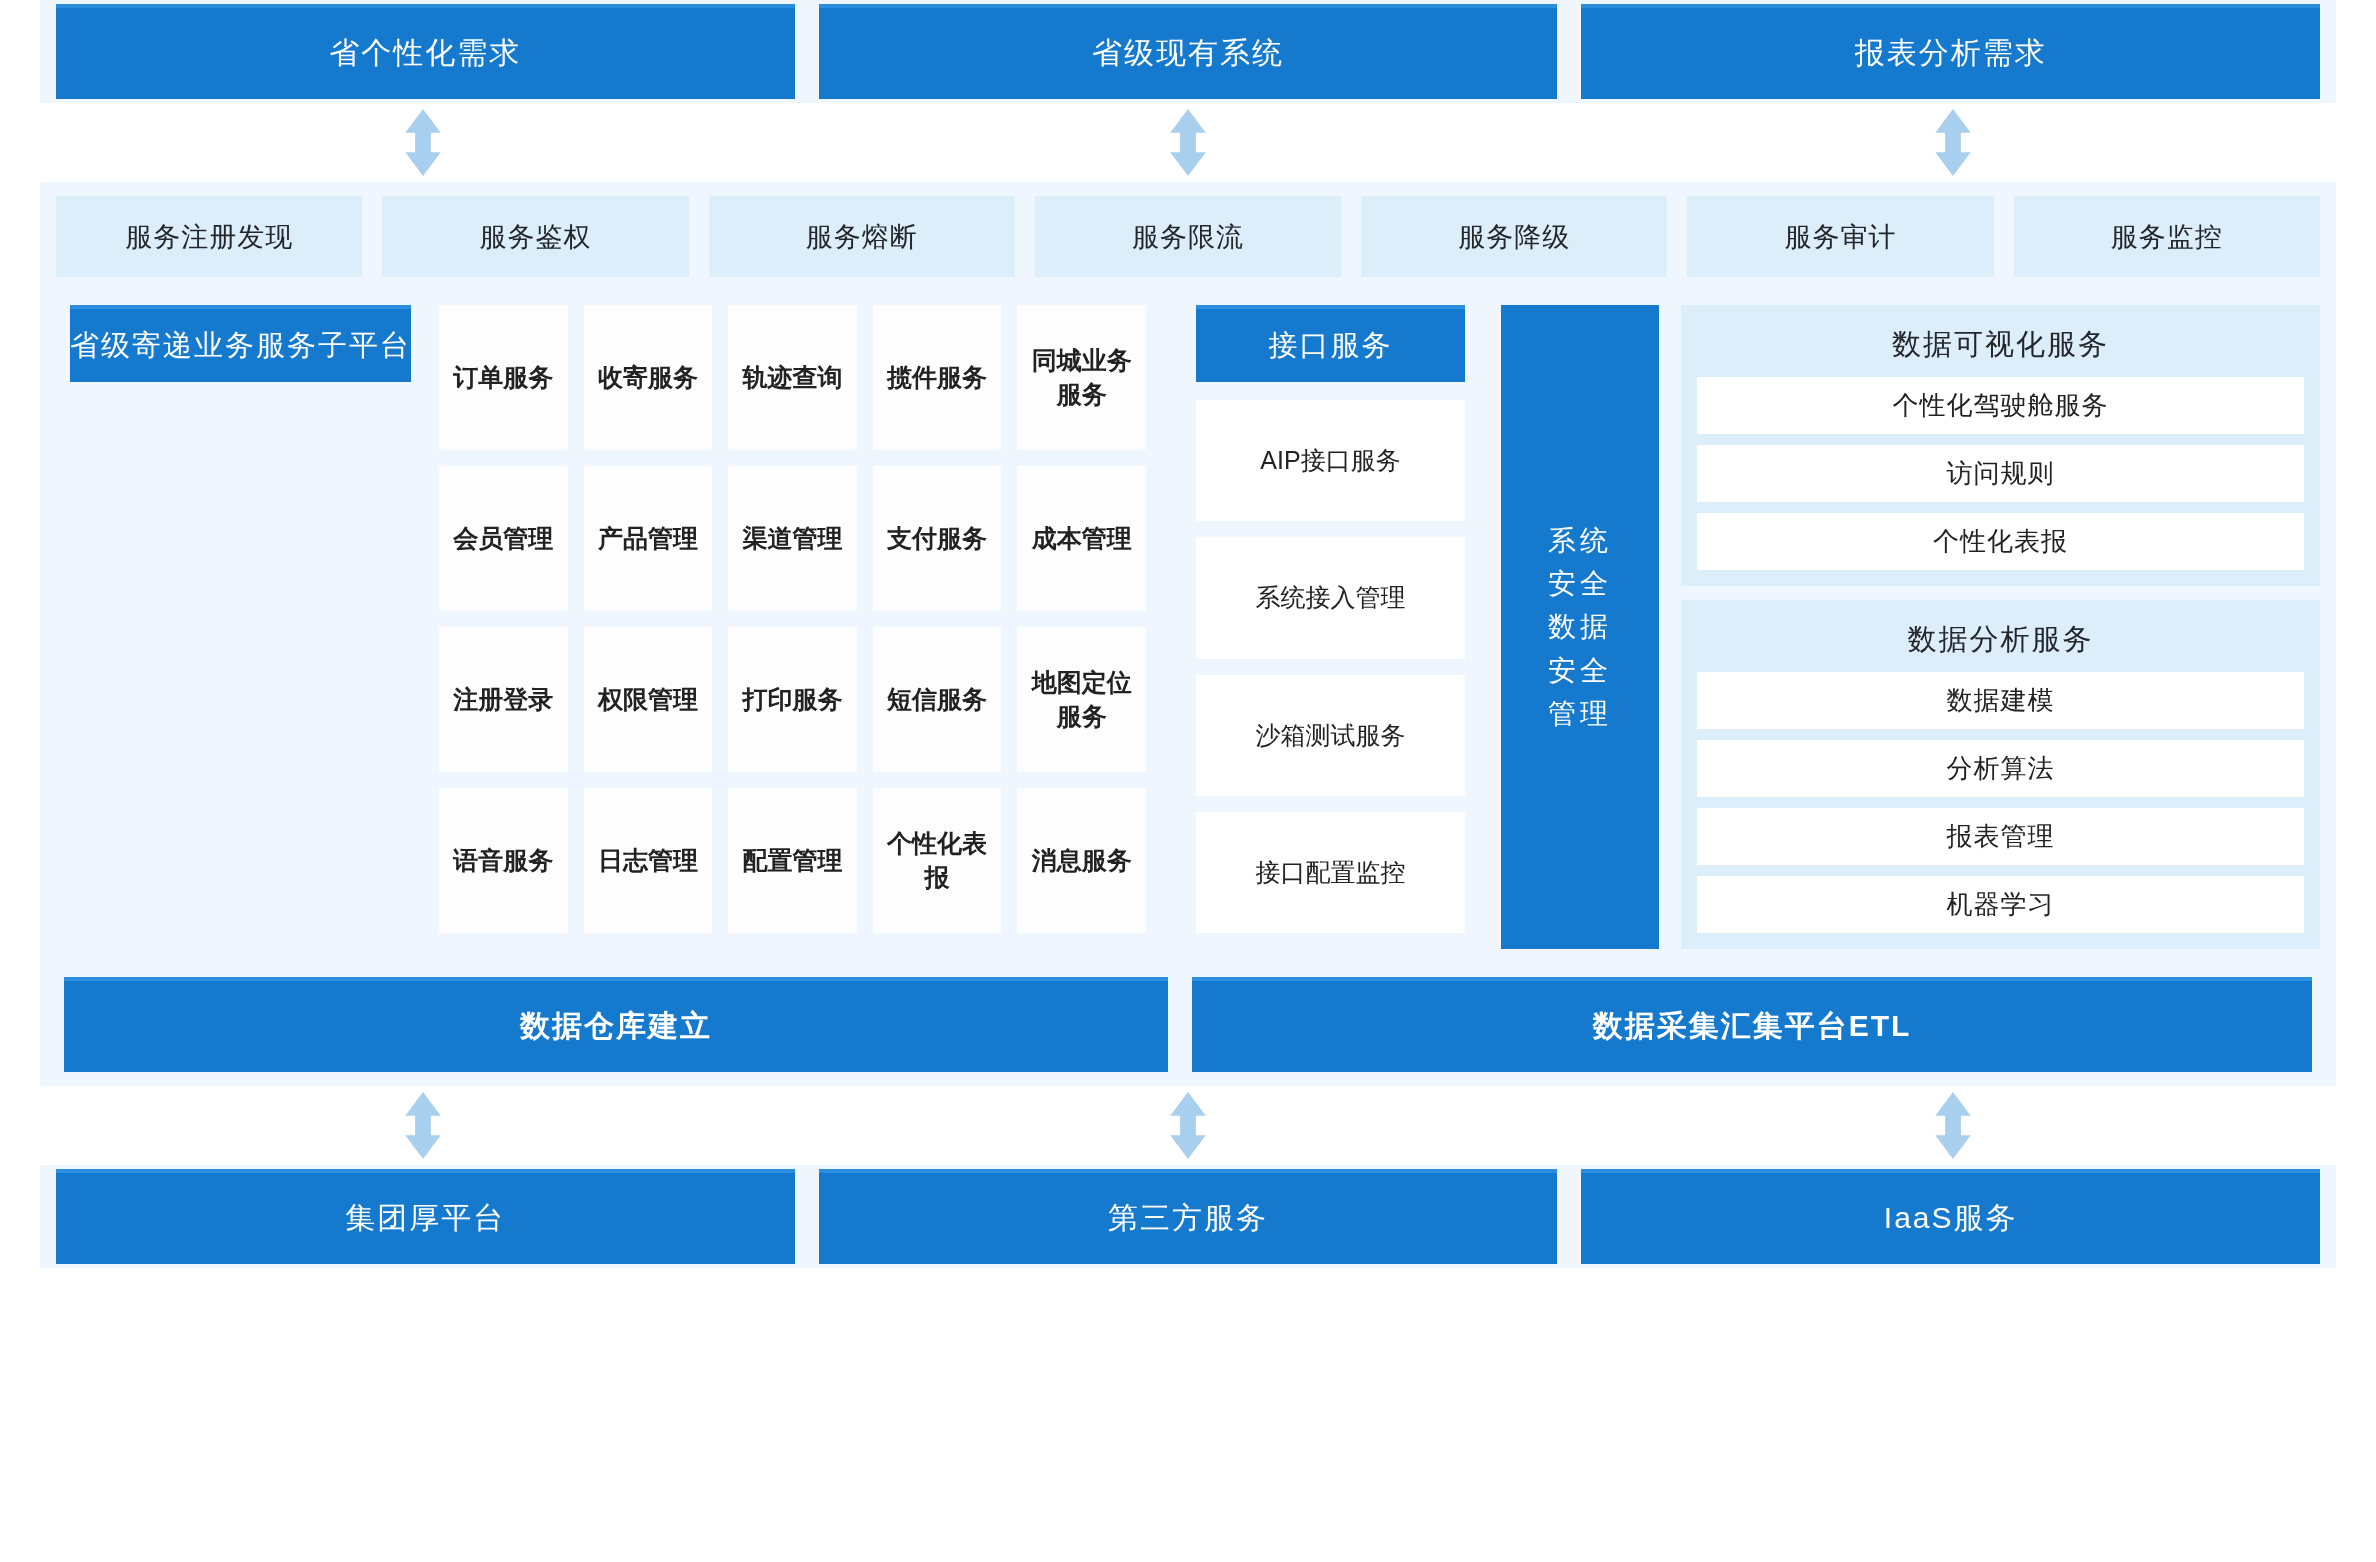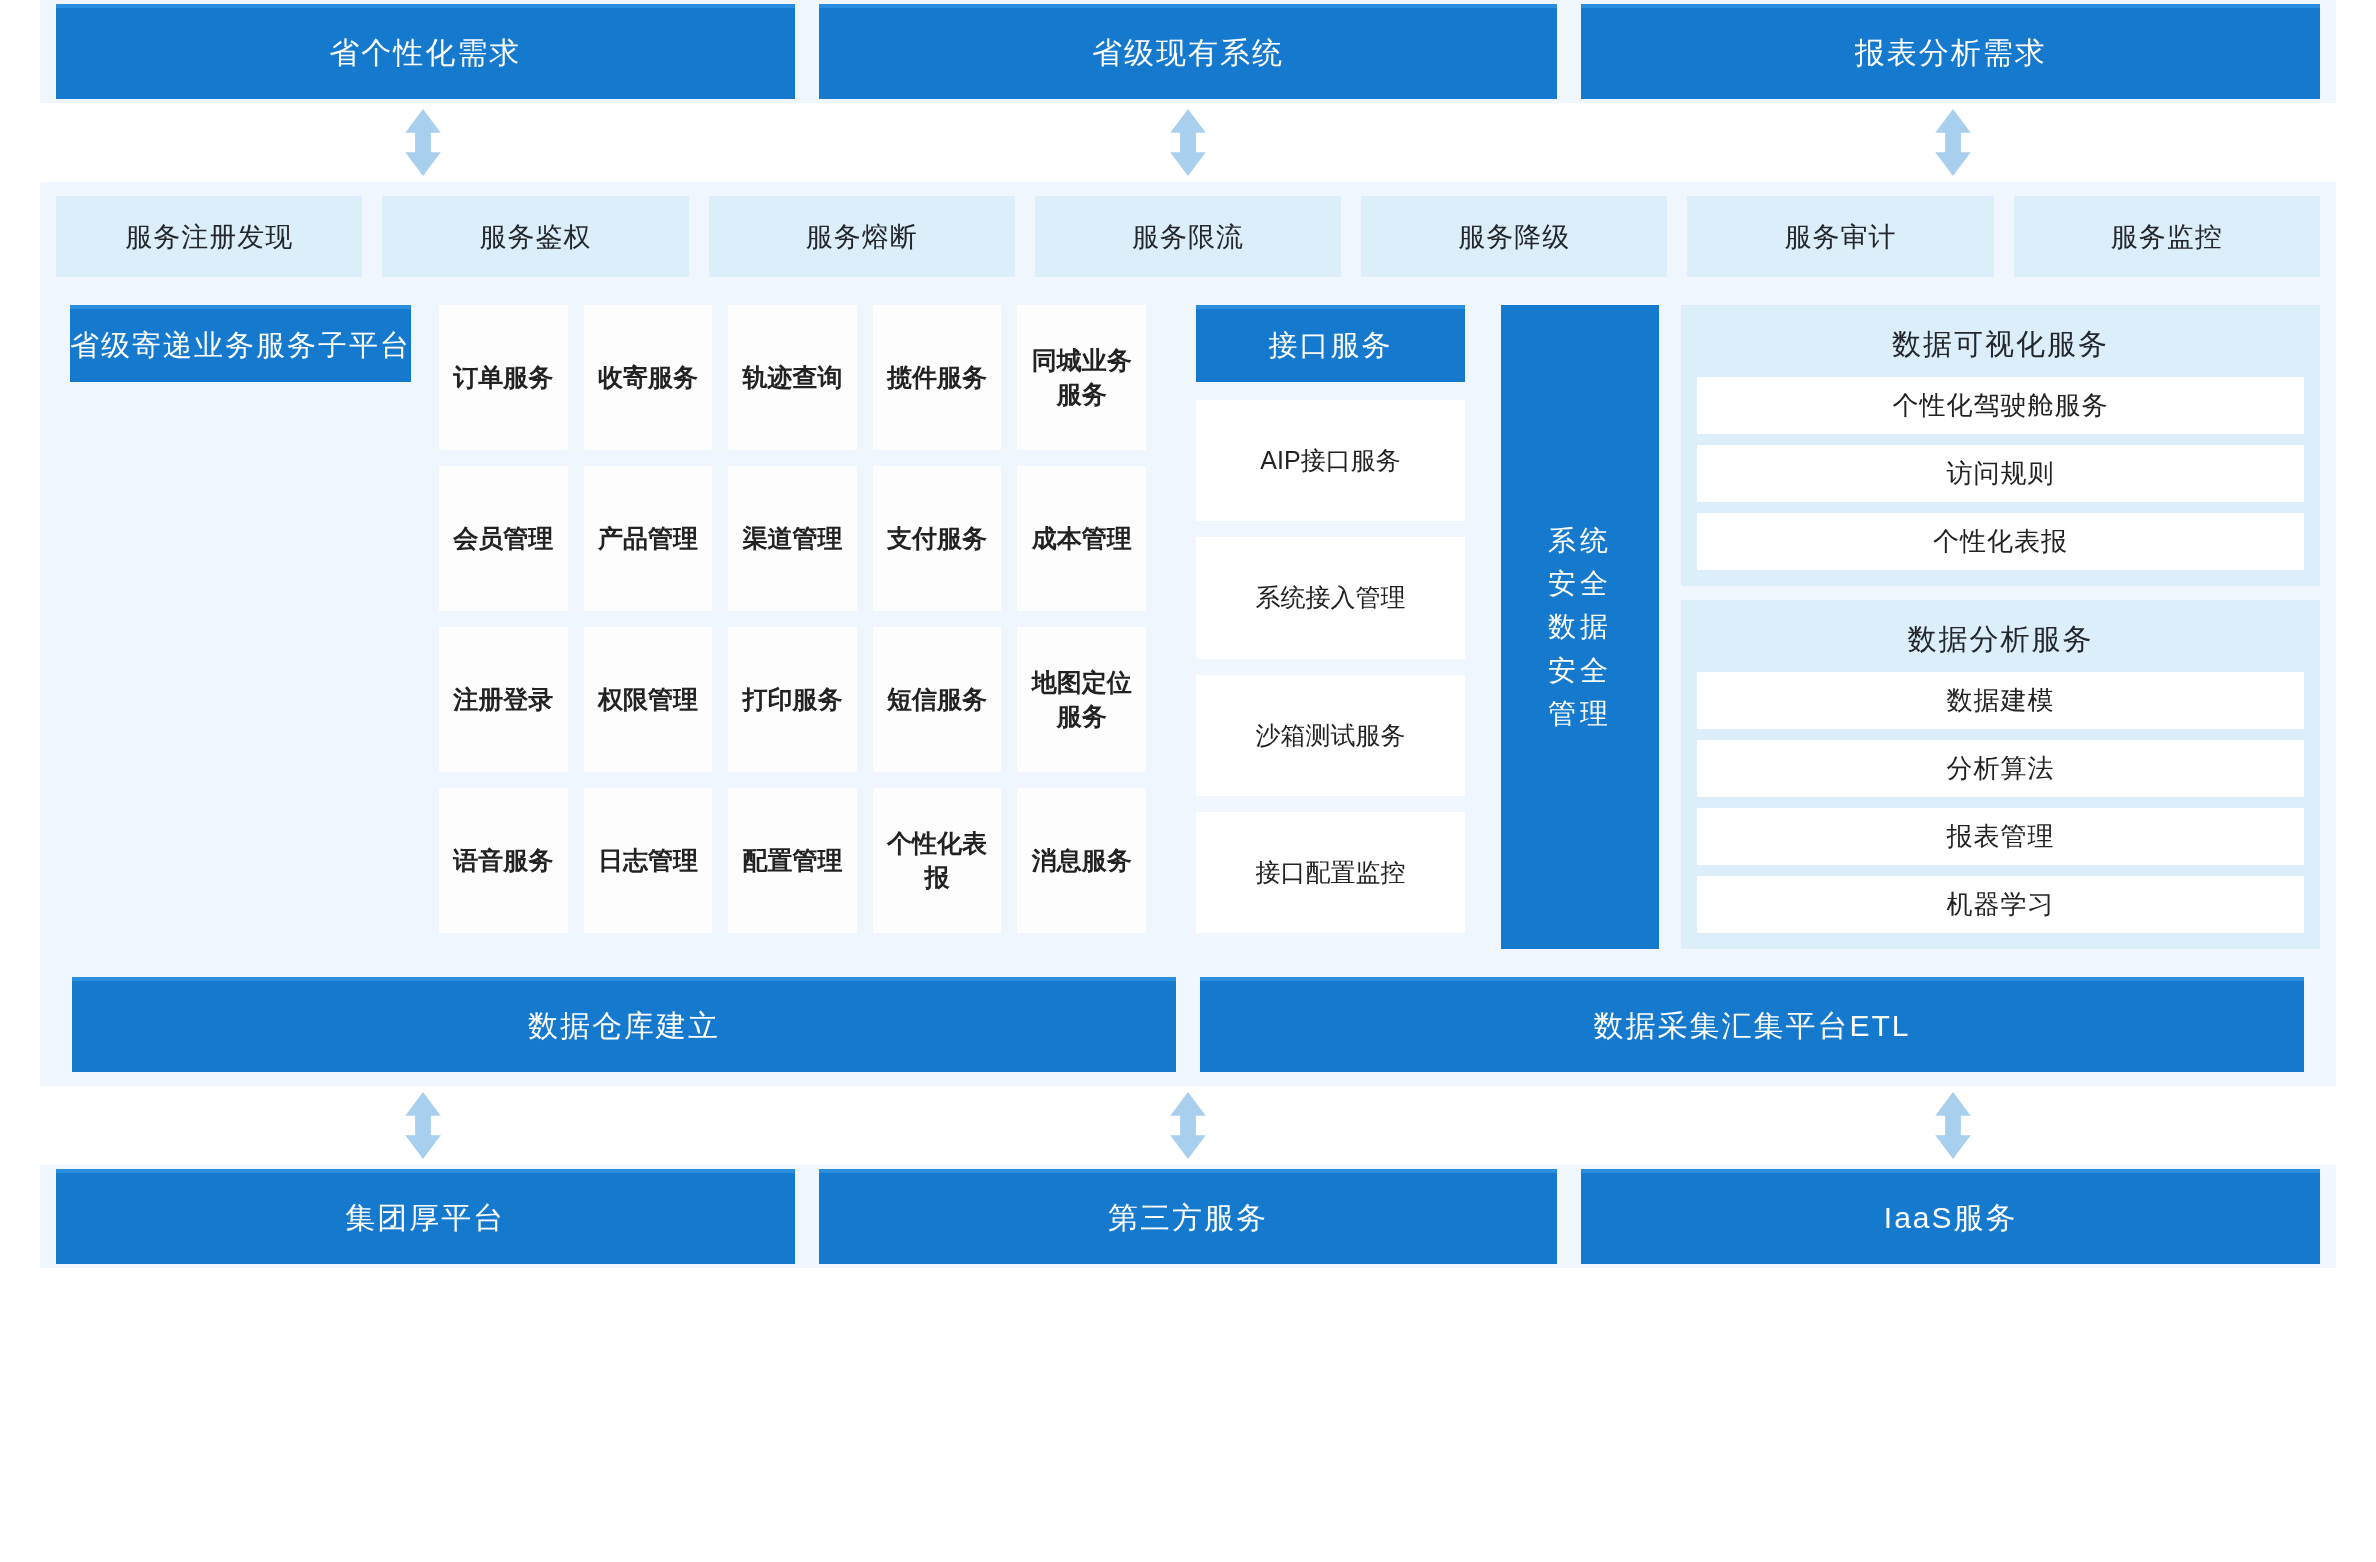--- a/index.html
+++ b/index.html
@@ -193,21 +193,22 @@
     justify-content: center;
     font-size: 26px;
     color: #222;
     letter-spacing: 1px;
   }
 
   
   .row-mid {
     display: flex;
     gap: 24px;
-    padding: 14px 32px;
+    padding: 14px 24px;
+    font-weight: bold;
   }
   .row-mid .blue-box.wide-left { flex: 0 0 1104px; }
   .row-mid .blue-box.wide-right { flex: 1; }
 </style>
 </head>
 <body>
 
 <div class="page">
 
   <div class="band row-blue">

